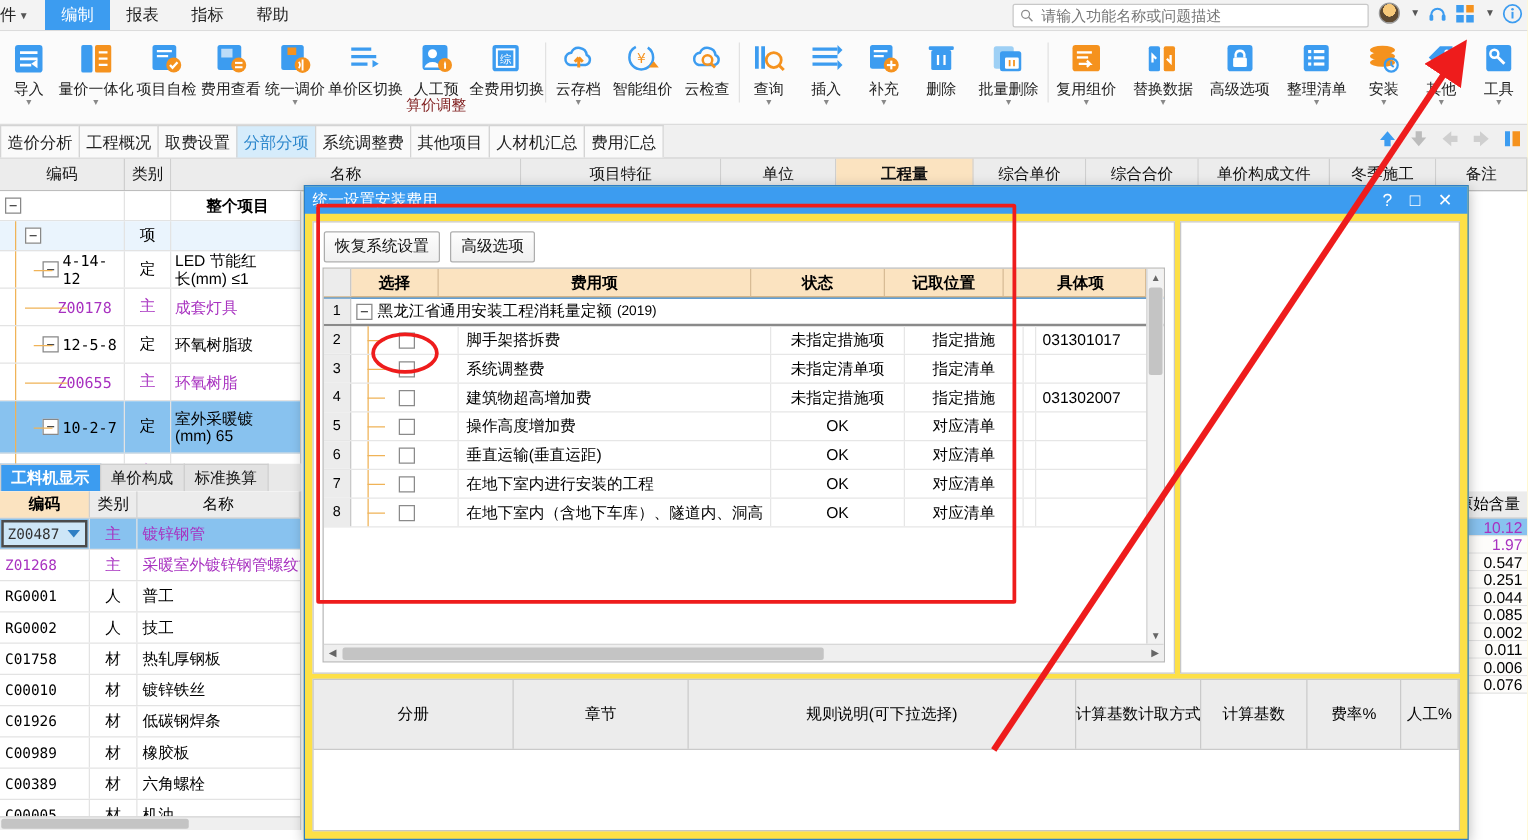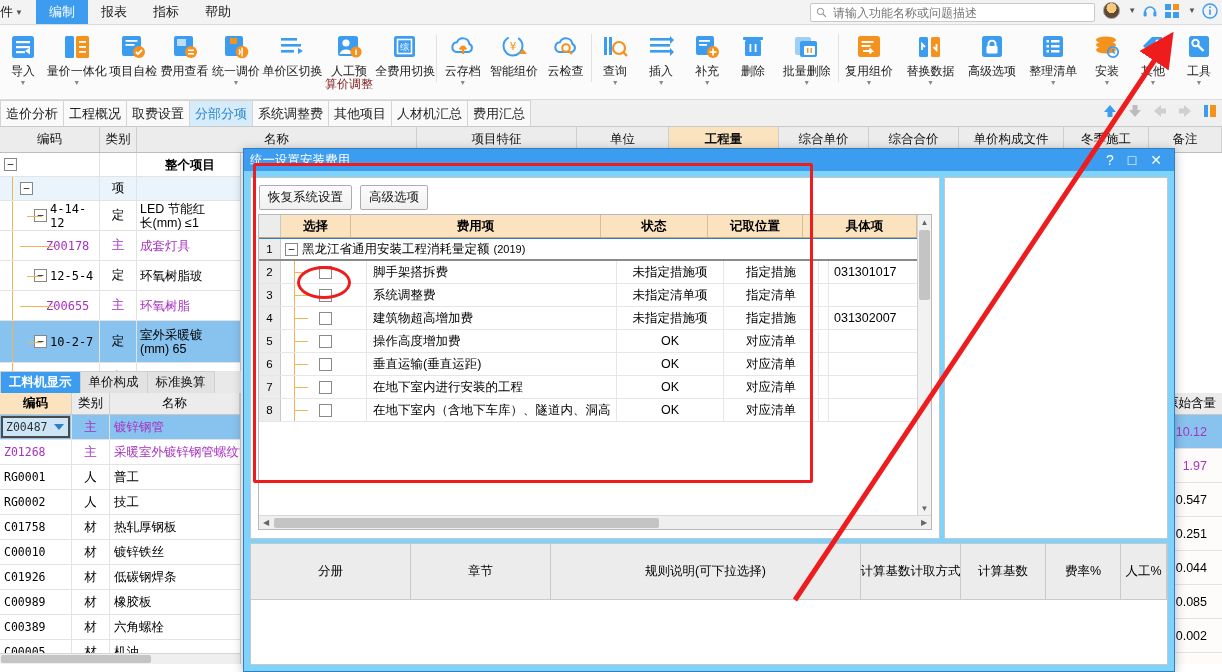--- a/index.html
+++ b/index.html
@@ -146,28 +146,28 @@
   .bc-name { flex: 1; display: flex; align-items: center; padding-left: 4px; white-space: nowrap; overflow: hidden; }
   .cellbox { position: absolute; inset: 1px; border: 2px solid #4a4a4a; background: #cde6f7; display: flex; align-items: center; padding-left: 3px; }
   .ddtri { position: absolute; right: 4px; top: 50%; margin-top: -3px; width: 0; height: 0;
            border-left: 5px solid transparent; border-right: 5px solid transparent; border-top: 6px solid #2f7fc4; }
   .hscroll-b { position: absolute; left: 0; bottom: 0; width: 241px; height: 11px; background: #efefef; border-top: 1px solid #d5d5d5; }
   .hscroll-b i { position: absolute; left: 1px; top: 1px; width: 150px; height: 8px; background: #c4c4c4; border-radius: 2px; display: block; }
 
   
   .rightcol { position: absolute; top: 393px; right: 0; width: 62px; height: 271px; background: #fff; overflow: hidden; }
   .rh { height: 22px; background: #ececec; border-bottom: 1px solid #c7c7c7; display: flex; align-items: center; justify-content: center; font-size: 12.5px;}
-  .rr { height: 34px; border-bottom: 1px solid #e3e3e3; display: flex; align-items: center; justify-content: flex-end; padding-right: 15px; font-size: 12.5px; background: #fdfcfa;}
+  .rr { height: 14px; border-bottom: 1px solid #e3e3e3; display: flex; align-items: center; justify-content: flex-end; padding-right: 4px; font-size: 12.5px; background: #fdfcfa;}
   .rr.sel { background: #88c2ef; color: #a832c0; }
   .rr.pp { color: #a832c0; }
 
   
   .dialog {
     position: absolute; left: 243px; top: 148px; width: 932px; height: 524px;
-    background: #7dd3fc; border: 1px solid #2f7fc4;
+    background: #fde047; border: 1px solid #2f7fc4;
     box-shadow: 0 2px 10px rgba(0,0,0,.28);
   }
   .dlg-title {
     height: 22px; background: #3c9cf0; color: #fff;
     display: flex; align-items: center; padding: 0 6px; font-size: 12.5px;
   }
   .dlg-btns { margin-left: auto; display: flex; align-items: center; gap: 14px; padding-right: 6px; }
   .dlg-btn { color: #fff; font-size: 14px; line-height: 14px; cursor: default; }
   .dlg-body { position: absolute; inset: 22px 0 0 0; padding: 6px; }
   .panel-l {
@@ -688,21 +688,21 @@
 
     <div class="trow">
       <div class="tc-code">
         <span class="ind" style="width:16px">
             <span class="vline"></span>
           </span>
         <span class="ind" style="width:14px">
             <span class="hline"></span>
           </span>
         <span class="expander">−</span>
-        <span class="code-txt" style="margin-left:3px">12-5-4</span>
+        <span class="code-txt" style="margin-left:3px">12-5-8</span>
       </div>
       <div class="tc-kind">定</div>
       <div class="tc-name">环氧树脂玻</div>
     </div>
 
     <div class="trow">
       <div class="tc-code">
         <span class="ind" style="width:16px">
             <span class="vline"></span>
           </span>

